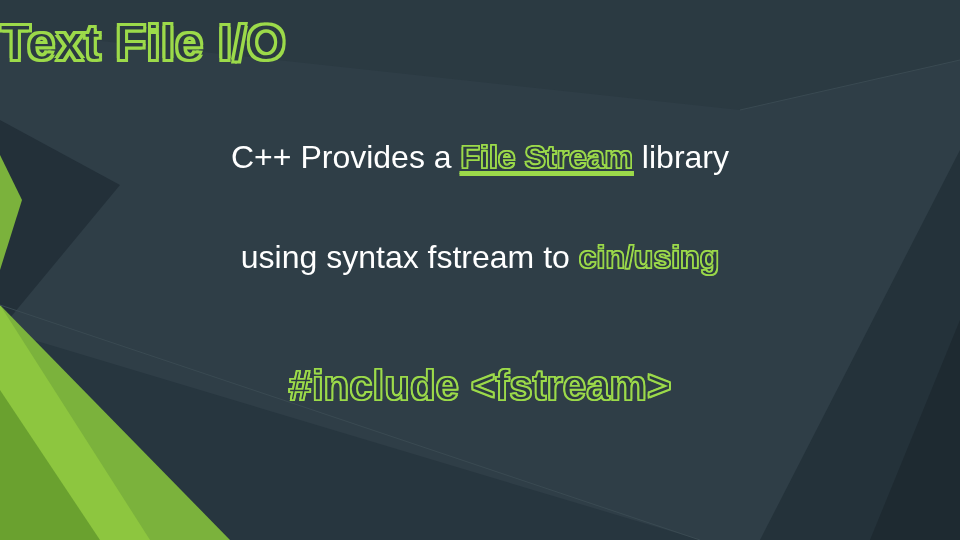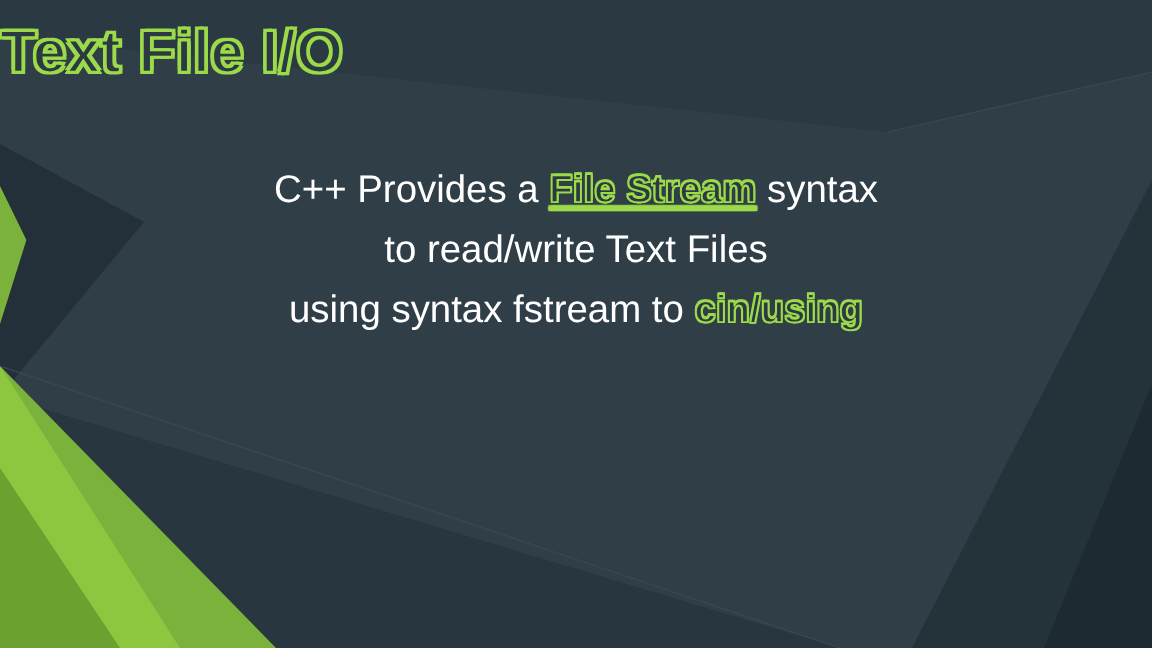--- a/index.html
+++ b/index.html
@@ -105,19 +105,20 @@
 
   <line x1="0" y1="305" x2="700" y2="540" stroke="#3a4a52" stroke-width="1"></line>
   <line x1="740" y1="110" x2="960" y2="60" stroke="#3a4a52" stroke-width="1"></line>
 </svg>
 
 <div class="content">
 
   <div class="title">Text File I/O</div>
 
   <div class="body">
-    <span>C++ Provides a </span><span class="emph underline">File Stream</span><span> syntax</span><br>
-    <span> to read/write Text Files</span><br>
+    <span>C++ Provides a </span><span class="emph underline">File Stream</span><span> library</span><br>
+    <br>
     <span> using  syntax fstream to </span><span class="emph">cin/using</span>
   </div>
 
+  <div class="include">#include &lt;fstream&gt;</div>
 
 </div>
 
 </body></html>

